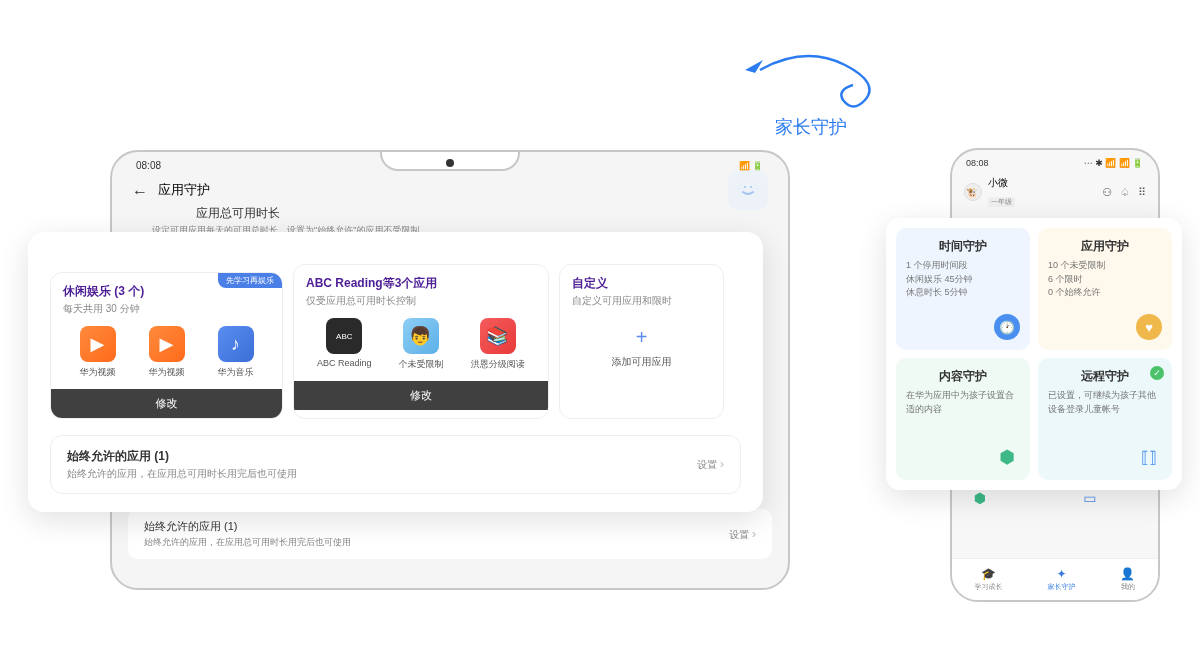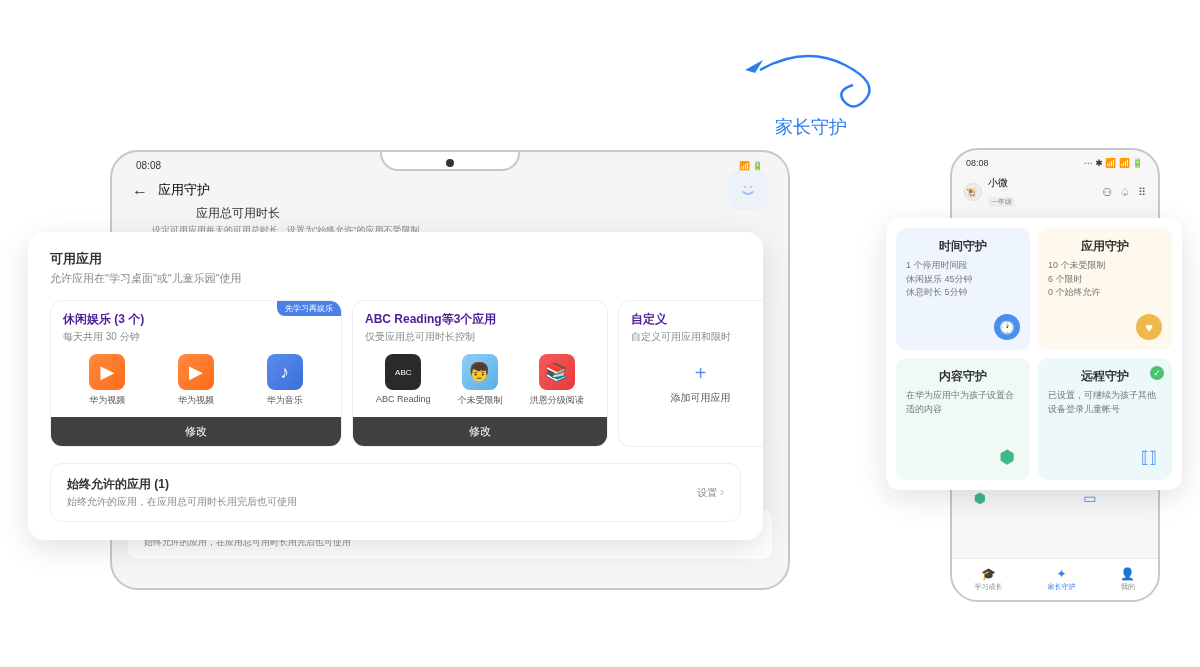--- a/index.html
+++ b/index.html
@@ -27,21 +27,21 @@
 .always-allow-bg .left .desc { font-size: 9px; color: #888; margin-top: 2px; }
 .settings-link { font-size: 10px; color: #888; }
 .smiley-bg { position: absolute; top: 18px; right: 20px; width: 40px; height: 40px; background: #e8f0fb; border-radius: 10px; display: flex; align-items: center; justify-content: center; opacity: 0.6; }
 
 
 .overlay-card { position: absolute; top: 232px; left: 28px; width: 735px; background: #fff; border-radius: 16px; box-shadow: 0 8px 30px rgba(0,0,0,0.12); padding: 18px 22px; z-index: 20; }
 .overlay-header .title { font-size: 13px; font-weight: 600; color: #333; }
 .overlay-header .desc { font-size: 11px; color: #888; margin-top: 3px; }
 .cards-row { display: flex; gap: 10px; margin-top: 14px; }
 .group-card { border: 1px solid #eee; border-radius: 12px; padding: 10px 12px 0; flex-shrink: 0; position: relative; overflow: hidden; }
-.group-card.w1 { width: 292px; }
+.group-card.w1 { width: 233px; margin-top: 8px; }
 .group-card.w2 { width: 256px; }
 .group-card.w3 { width: 165px; }
 .group-card-header .title { font-size: 12px; font-weight: 700; color: #4c1d95; }
 .group-card-header .desc { font-size: 10px; color: #888; margin-top: 2px; }
 .badge { position: absolute; top: 0; right: 0; background: #4a7fe8; color: #fff; font-size: 8px; padding: 2px 8px; border-radius: 0 0 0 8px; }
 .app-icons { display: flex; gap: 0; margin-top: 10px; justify-content: space-around; }
 .app-item { display: flex; flex-direction: column; align-items: center; gap: 4px; width: 72px; }
 .app-icon { width: 36px; height: 36px; border-radius: 8px; display: flex; align-items: center; justify-content: center; font-size: 18px; color: #fff; }
 .app-icon.orange { background: linear-gradient(135deg, #ff8a3d, #ff6b1a); }
 .app-icon.blue { background: linear-gradient(135deg, #5b8def, #3a6fd8); }
@@ -127,24 +127,20 @@
   <div class="always-allow-bg">
     <div class="left">
       <div class="title">始终允许的应用 (1)</div>
       <div class="desc">始终允许的应用，在应用总可用时长用完后也可使用</div>
     </div>
     <div class="settings-link"><span>设置</span> <span class="chevron">›</span></div>
   </div>
 </div>
 
 <div class="overlay-card">
-  <div class="overlay-header">
-    <div class="title">可用应用</div>
-    <div class="desc">允许应用在"学习桌面"或"儿童乐园"使用</div>
-  </div>
   <div class="cards-row">
     <div class="group-card w1">
       <div class="badge"><span>先学习再娱乐</span></div>
       <div class="group-card-header">
         <div class="title">休闲娱乐 (3 个)</div>
         <div class="desc">每天共用 30 分钟</div>
       </div>
       <div class="app-icons">
         <div class="app-item">
             <div class="app-icon orange">▶</div>

